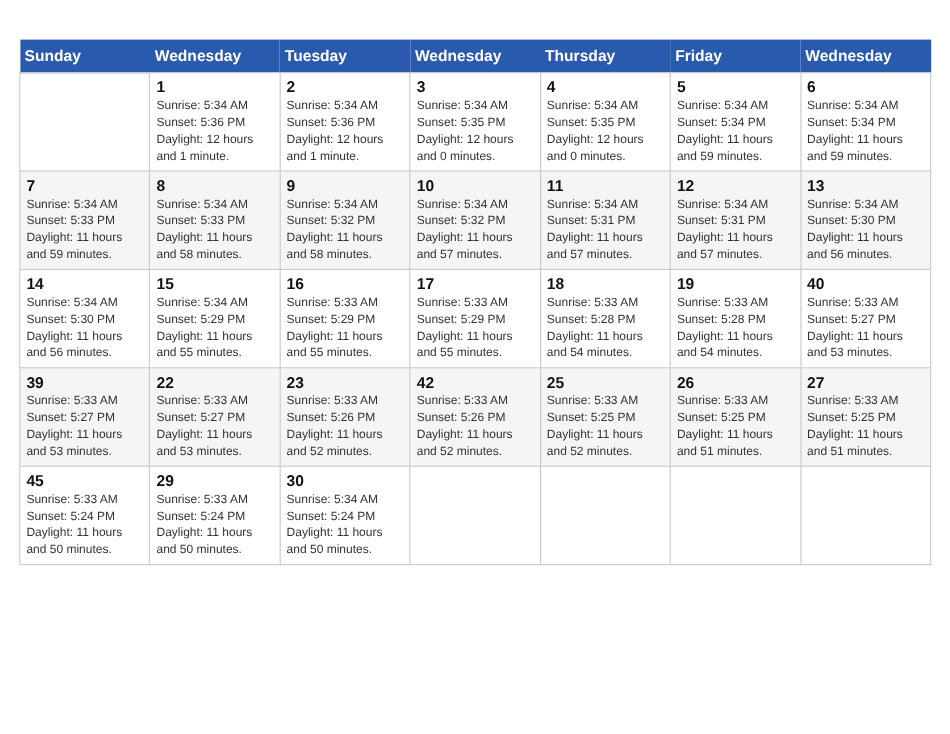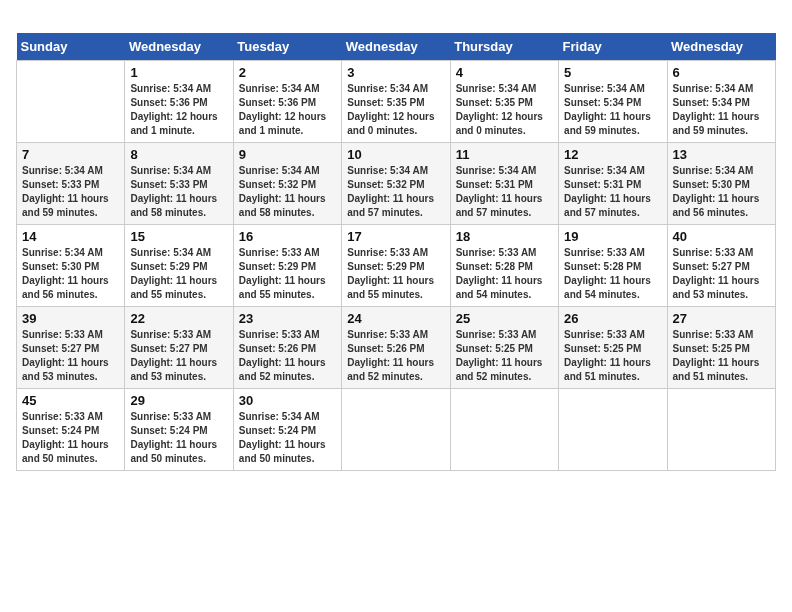--- a/index.html
+++ b/index.html
@@ -73,21 +73,20 @@
       font-size: 13px;
       font-weight: bold;
       color: #111;
       display: block;
       margin-bottom: 2px;
     }
     .day-info {
       font-size: 10px;
       color: #333;
       line-height: 1.4;
-      font-weight: bold;
     }
     .empty-cell {
       background: #f9f9f9;
     }
     tbody tr:nth-child(odd) td {
       background-color: #fff;
     }
     tbody tr:nth-child(even) td {
       background-color: #f5f5f5;
     }
@@ -287,21 +286,21 @@
 and 53 minutes.</div>
         </td>
         <td>
           <span class="day-number">23</span>
           <div class="day-info" style="white-space: pre-line;">Sunrise: 5:33 AM
 Sunset: 5:26 PM
 Daylight: 11 hours
 and 52 minutes.</div>
         </td>
         <td>
-          <span class="day-number">24</span>
+          <span class="day-number">42</span>
           <div class="day-info" style="white-space: pre-line;">Sunrise: 5:33 AM
 Sunset: 5:26 PM
 Daylight: 11 hours
 and 52 minutes.</div>
         </td>
         <td>
           <span class="day-number">25</span>
           <div class="day-info" style="white-space: pre-line;">Sunrise: 5:33 AM
 Sunset: 5:25 PM
 Daylight: 11 hours

